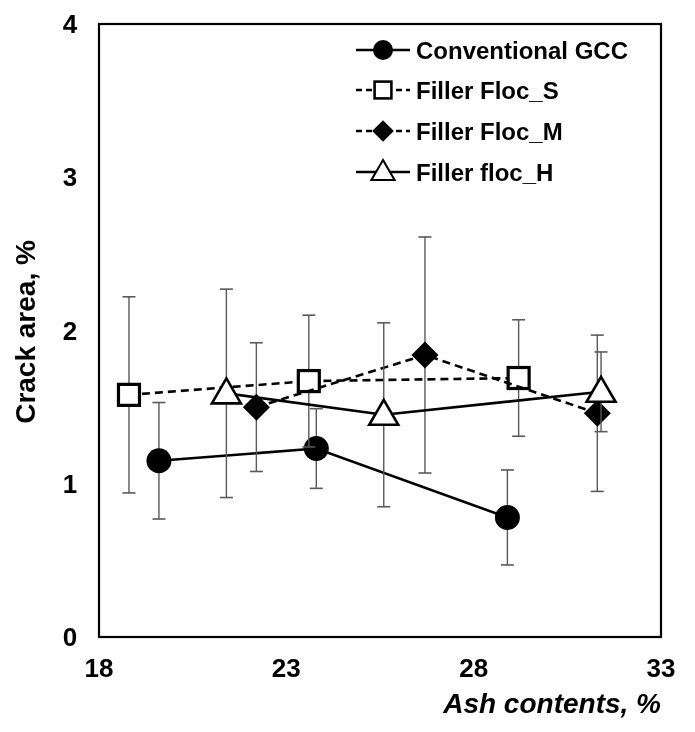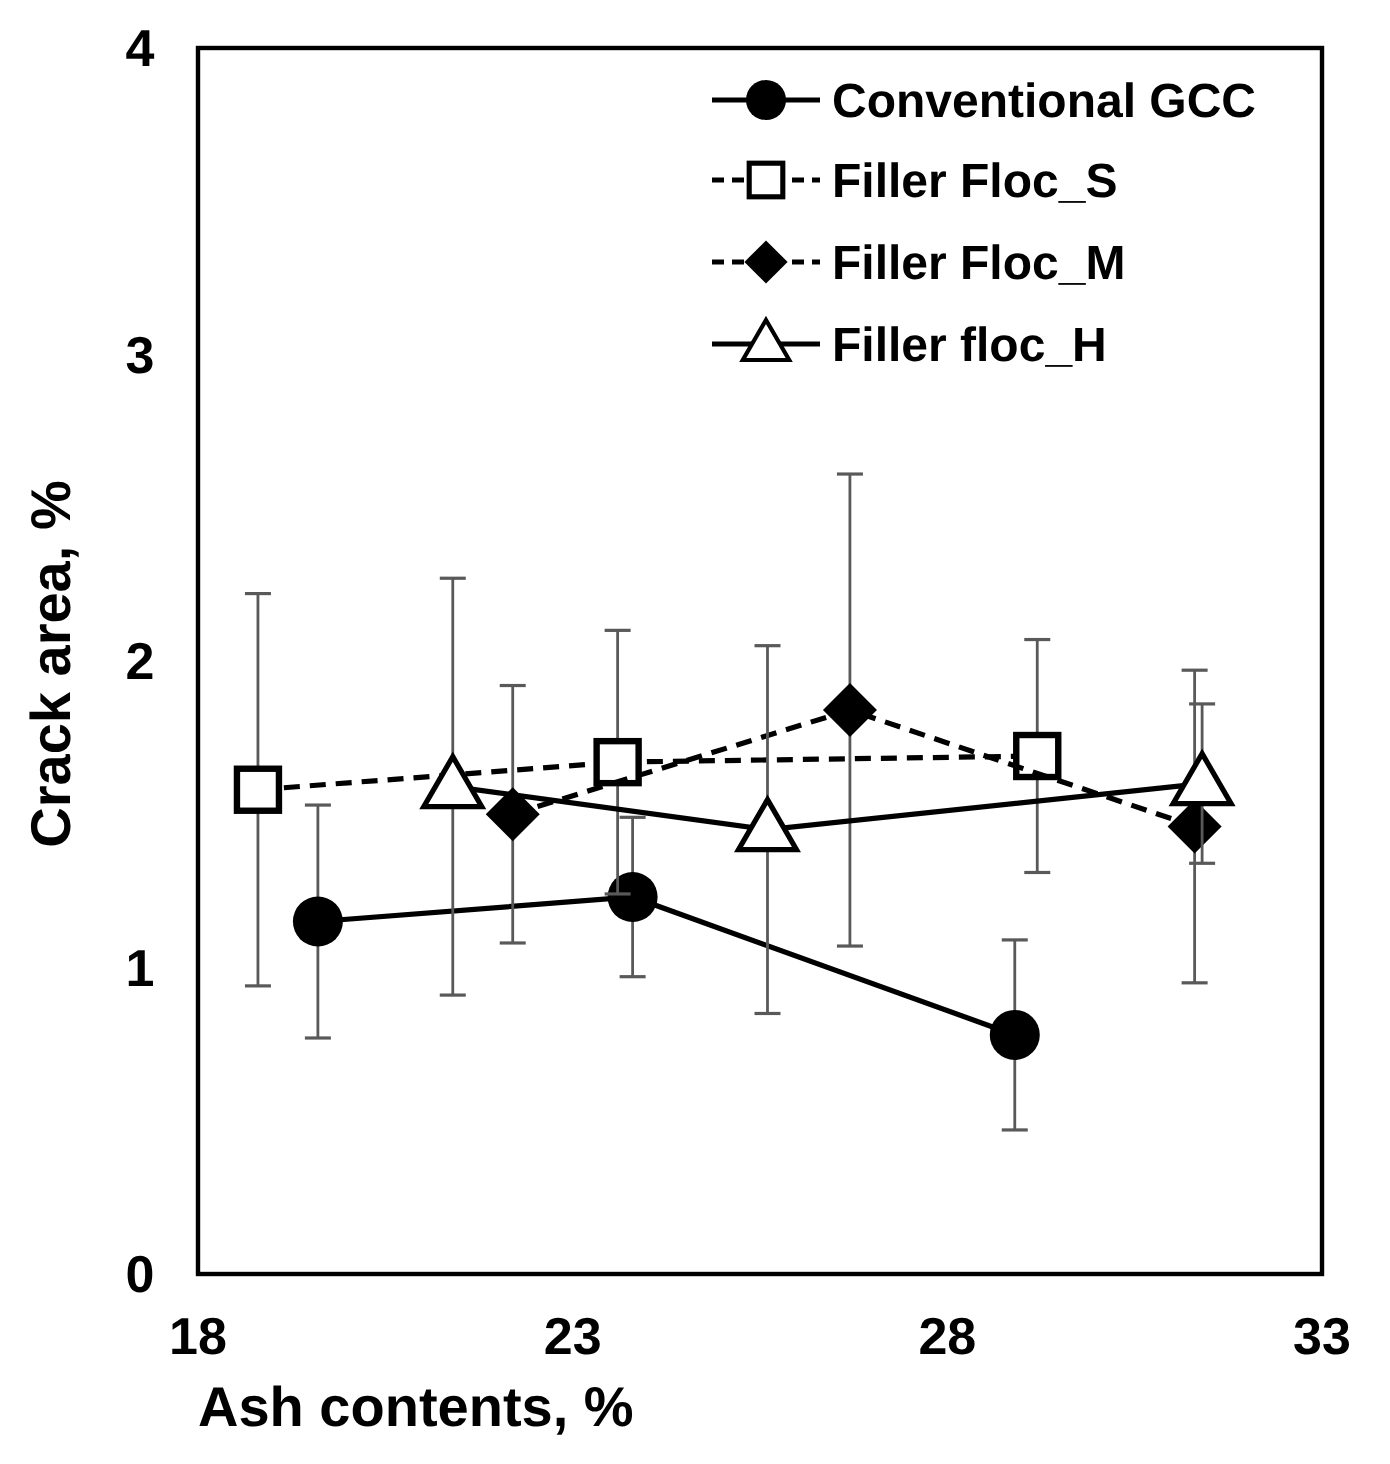--- a/index.html
+++ b/index.html
@@ -7,21 +7,21 @@
     position:relative;width:695px;height:732px;background:#ffffff;
     font-family:"Liberation Sans",sans-serif;overflow:hidden;
   }
   svg{position:absolute;left:0;top:0;}
   svg text{font-family:"Liberation Sans",sans-serif;font-weight:bold;fill:#000;}
   svg text.tick{font-size:26px;}
   svg text.legend-text{font-size:24px;}
   .axis-title{
     position:absolute;font-weight:bold;font-size:28px;color:#000;
   }
-  .x-title{left:99px;width:562px;top:688px;text-align:left;}
+  .x-title{left:99px;width:562px;top:688px;text-align:right;font-style:italic;}
   .y-title{left:26px;top:332px;transform:translate(-50%,-50%) rotate(-90deg);white-space:nowrap;}
 </style>
 </head>
 <body>
 
 <div class="figure">
   <svg id="chart" width="695" height="732" viewBox="0 0 695 732">
       <rect x="99" y="24" width="562" height="613" fill="none" stroke="#000000" stroke-width="2.2"></rect>
       <text x="70" y="646" text-anchor="middle" class="tick">0</text>
       <text x="70" y="492.75" text-anchor="middle" class="tick">1</text>

